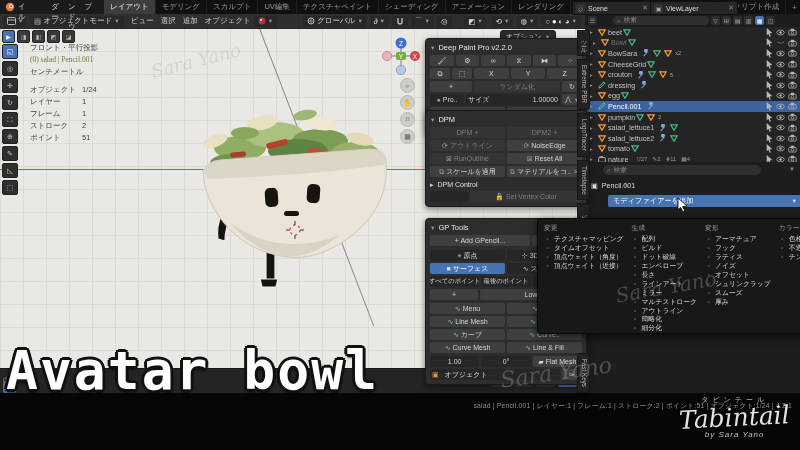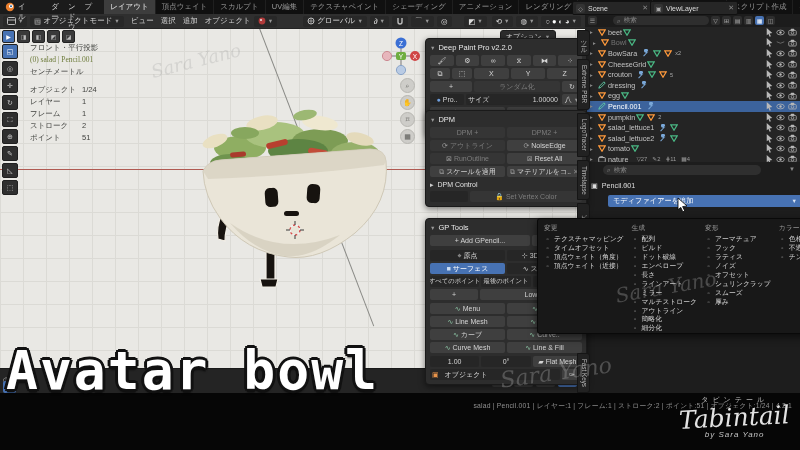--- a/index.html
+++ b/index.html
@@ -110,21 +110,21 @@
     </span>
     <div id="topmenus">
         <span>ファイル</span>
         <span>編集</span>
         <span>レンダー</span>
         <span>ウィンドウ</span>
         <span>ヘルプ</span>
       </div>
     <div id="toptabs">
         <span class="toptab active">レイアウト</span>
-        <span class="toptab">頂点ウェイト</span>
+        <span class="toptab">モデリング</span>
         <span class="toptab">スカルプト</span>
         <span class="toptab">UV編集</span>
         <span class="toptab">テクスチャペイント</span>
         <span class="toptab">シェーディング</span>
         <span class="toptab">アニメーション</span>
         <span class="toptab">レンダリング</span>
         <span class="toptab">コンポジティング</span>
         <span class="toptab">ジオメトリノード</span>
         <span class="toptab">スクリプト作成</span>
         <span class="toptab">+</span>

